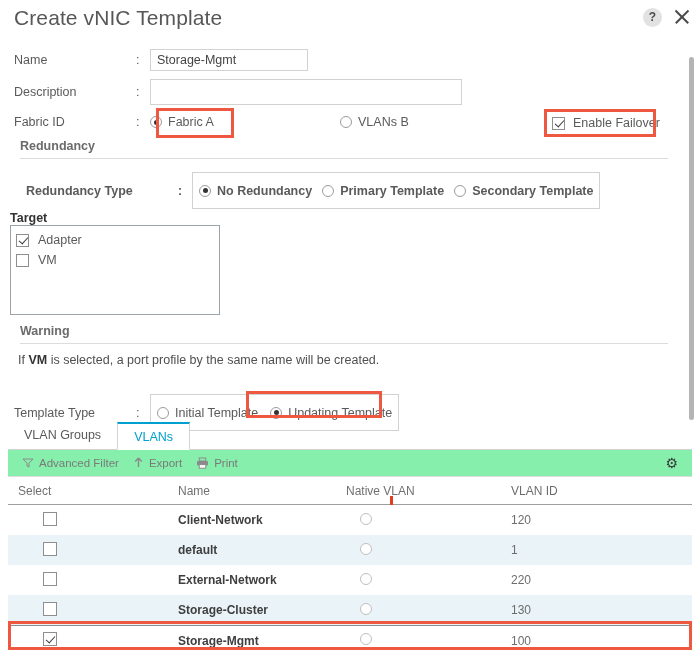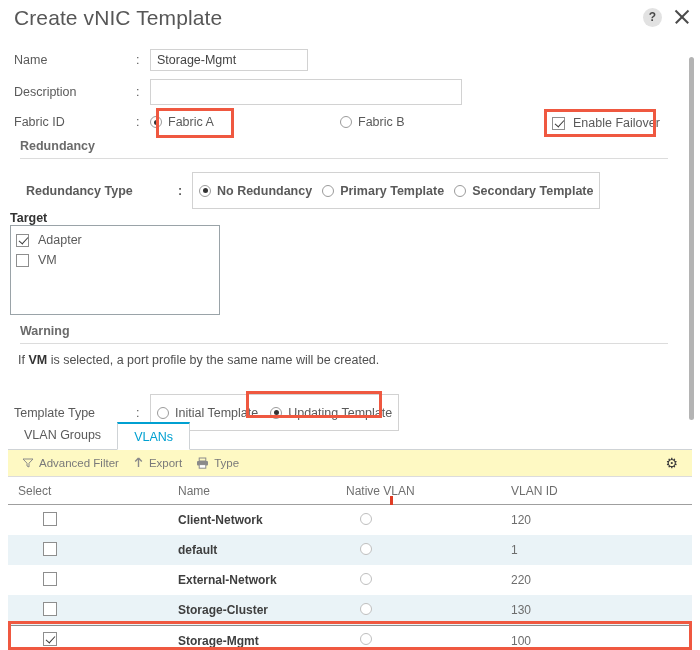--- a/index.html
+++ b/index.html
@@ -147,21 +147,21 @@
     border: 1px solid #cfd3d6;
     border-bottom: 1px solid #fff;
     border-top: 2px solid #00a0d1;
     margin-bottom: -1px;
   }
 
   
   .toolbar {
     position: absolute; left: 8px; top: 450px;
     width: 684px; height: 27px;
-    background: #fef9c3;
+    background: #86efac;
     border-bottom: 1px solid #dcdcdc;
     display: flex; align-items: center; text-align: center;
   }
   .tb-item {
     display: flex; align-items: center; gap: 5px;
     font-size: 11.5px; color: #7a7a7a;
     margin-left: 14px; cursor: pointer;
   }
   .tb-gear {
     margin-left: auto; margin-right: 14px; cursor: pointer;
@@ -227,21 +227,21 @@
 
   <div class="row" style="left:14px; top:115px;">
     <span class="lbl">Fabric ID</span>
     <span class="colon">:</span>
     <span class="opt" style="width:190px;">
       <span class="radio on"></span>
       <span>Fabric A</span>
     </span>
     <span class="opt">
       <span class="radio"></span>
-      <span>Fabric B</span>
+      <span>VLANs B</span>
     </span>
   </div>
 
   <div class="row" style="left:552px; top:116px;">
     <span class="opt" style="gap:8px;">
       <span class="chk on"></span>
       <span>Enable Failover</span>
     </span>
   </div>
 
@@ -322,21 +322,21 @@
         <path d="M5.5 1 L5.5 10 M5.5 1 L2.2 4.4 M5.5 1 L8.8 4.4" fill="none" stroke="#8a8a8a" stroke-width="1.4"></path>
       </svg>
       <span>Export</span>
     </div>
     <div class="tb-item">
       <svg width="13" height="12" viewBox="0 0 13 12">
         <rect x="3.2" y="1" width="6.6" height="3" fill="none" stroke="#8a8a8a" stroke-width="1"></rect>
         <rect x="1" y="4" width="11" height="4.4" rx="1" fill="#8a8a8a"></rect>
         <rect x="3.2" y="7.6" width="6.6" height="3.6" fill="#fff" stroke="#8a8a8a" stroke-width="1"></rect>
       </svg>
-      <span>Type</span>
+      <span>Print</span>
     </div>
     <div class="tb-gear">⚙</div>
   </div>
 
   <div class="tbl">
     <div class="tr thead">
       <span class="c-sel">Select</span>
       <span class="c-name" style="font-weight:normal;color:#707070;">Name</span>
       <span class="c-nat" style="position:relative;">
         <span>Native VLAN</span>

